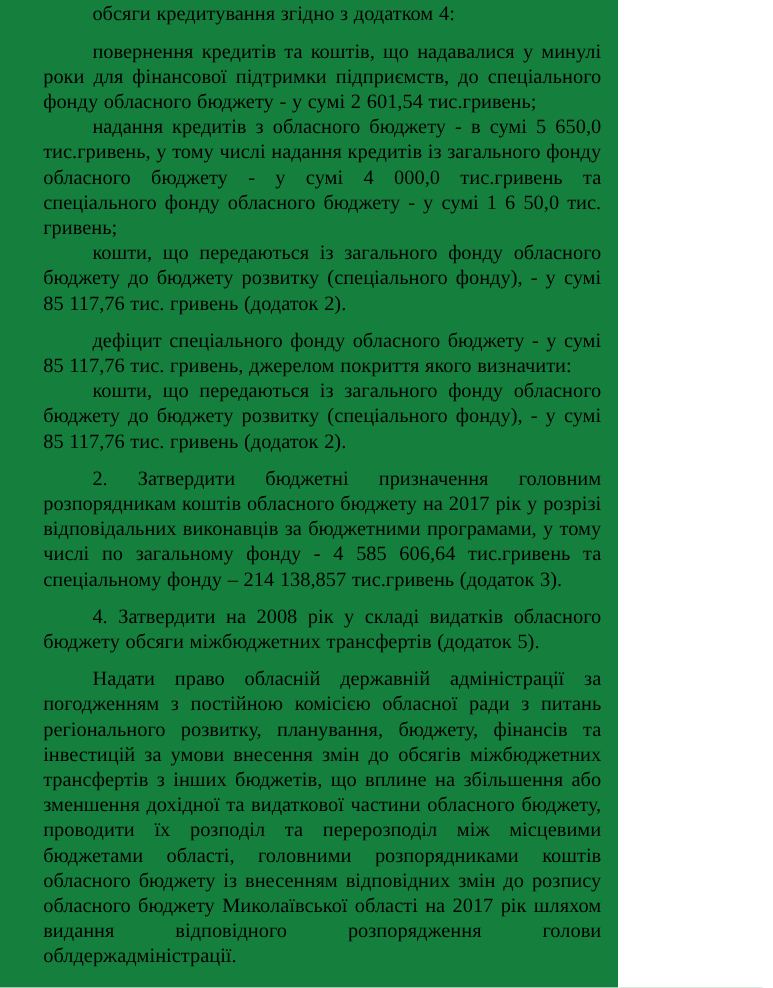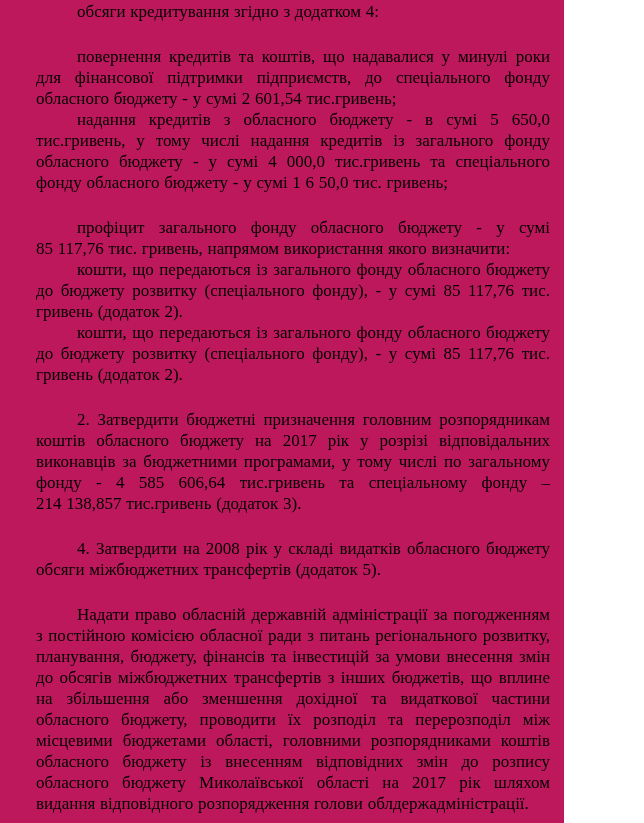--- a/index.html
+++ b/index.html
@@ -4,47 +4,47 @@
 <title>Document</title>
 <style>
   
   html, body {
     margin: 0;
     padding: 0;
     background: #ffffff;
   }
   .page {
     position: relative;
-    width: 564px;
+    width: 515px;
     height: 823px;
     box-sizing: border-box;
-    background: #be185d;
+    background: #15803d;
     color: #000000;
     padding: 1px 14px 0 36px;
     overflow: hidden;
     font-family: "Liberation Serif", "DejaVu Serif", serif;
     font-size: 17px;
     line-height: 21px;
     text-align: justify;
   }
   .para {
     margin: 0;
     text-indent: 41px;
     word-spacing: 0.5px;
   }
   .para.gap {
-    margin-top: 24px;
+    margin-top: 10px;
   }
 </style>
 </head>
 <body>
 
 <div class="page">
   <p class="para">обсяги кредитування згідно з додатком 4:</p>
   <p class="para gap">повернення кредитів та коштів, що надавалися у минулі роки для фінансової підтримки підприємств, до спеціального фонду обласного бюджету - у сумі 2&nbsp;601,54 тис.гривень;</p>
   <p class="para">надання кредитів з обласного бюджету - в сумі 5&nbsp;650,0 тис.гривень, у тому числі надання кредитів із загального фонду обласного бюджету - у сумі 4&nbsp;000,0 тис.гривень та спеціального фонду обласного бюджету - у сумі 1&nbsp;6&nbsp;50,0 тис. гривень;</p>
-  <p class="para gap">профіцит загального фонду обласного бюджету - у сумі 85&nbsp;117,76 тис. гривень, напрямом використання якого визначити:</p>
   <p class="para">кошти, що передаються із загального фонду обласного бюджету до бюджету розвитку (спеціального фонду), - у сумі 85&nbsp;117,76 тис. гривень (додаток 2).</p>
+  <p class="para gap">дефіцит спеціального фонду обласного бюджету - у сумі 85&nbsp;117,76 тис. гривень, джерелом покриття якого визначити:</p>
   <p class="para">кошти, що передаються із загального фонду обласного бюджету до бюджету розвитку (спеціального фонду), - у сумі 85&nbsp;117,76 тис. гривень (додаток 2).</p>
   <p class="para gap">2. Затвердити бюджетні призначення головним розпорядникам коштів обласного бюджету на 2017 рік у розрізі відповідальних виконавців за бюджетними програмами, у тому числі по загальному фонду - 4&nbsp;585&nbsp;606,64 тис.гривень та спеціальному фонду – 214&nbsp;138,857 тис.гривень (додаток 3).</p>
   <p class="para gap">4. Затвердити на 2008 рік у складі видатків обласного бюджету обсяги міжбюджетних трансфертів (додаток 5).</p>
   <p class="para gap">Надати право обласній державній адміністрації за погодженням з постійною комісією обласної ради з питань регіонального розвитку, планування, бюджету, фінансів та інвестицій за умови внесення змін до обсягів міжбюджетних трансфертів з інших бюджетів, що вплине на збільшення або зменшення дохідної та видаткової частини обласного бюджету, проводити їх розподіл та перерозподіл між місцевими бюджетами області, головними розпорядниками коштів обласного бюджету із внесенням відповідних змін до розпису обласного бюджету Миколаївської області на 2017 рік шляхом видання відповідного розпорядження голови облдержадміністрації.</p>
 </div>
 
 </body></html>

